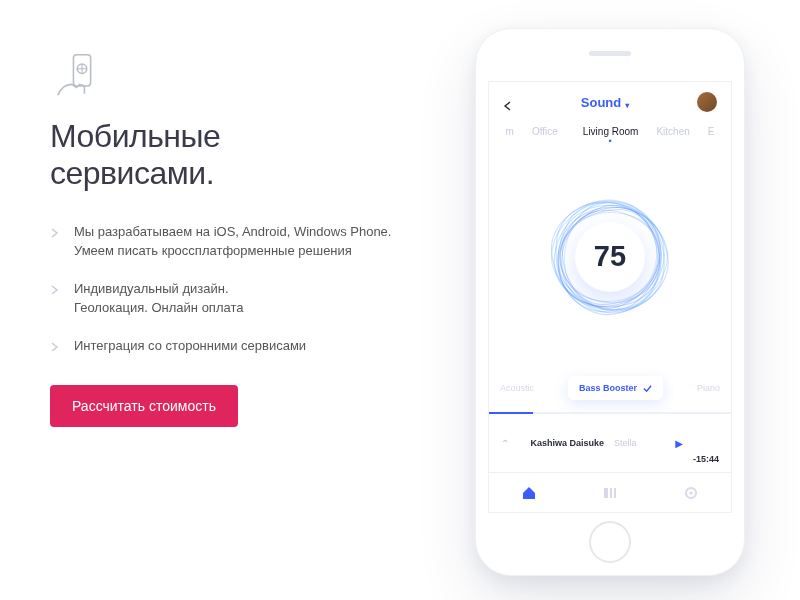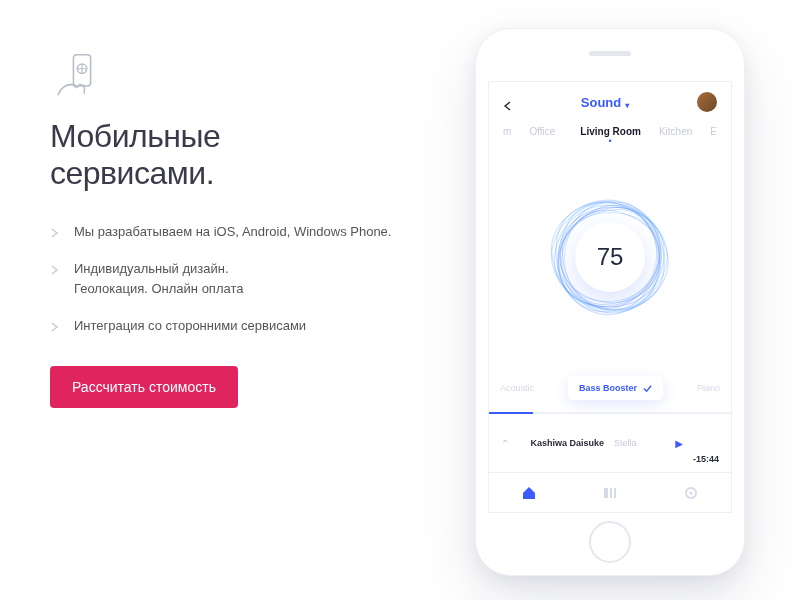--- a/index.html
+++ b/index.html
@@ -94,41 +94,41 @@
   }
   .header-title .dd { font-size: 8px; }
   .avatar {
     width: 20px; height: 20px; border-radius: 50%;
     background: linear-gradient(135deg,#a86b3a,#6b4a2a);
   }
   .rooms {
     display: flex; justify-content: center; gap: 18px;
     font-size: 10px; color: #c7cbdb; padding: 4px 0 2px;
   }
-  .rooms .room.active { color: #1a1a2a; font-weight: 700; padding-left: 7px; }
+  .rooms .room.active { color: #1a1a2a; font-weight: 400; padding-left: 7px; }
   .rooms-dot { text-align: center; color: #3b5bff; font-size: 9px; line-height: 8px; margin-top: -2px; }
   .vis-wrap {
     flex: 1; display: flex; align-items: center; justify-content: center;
     position: relative;
   }
   .vis { position: relative; width: 160px; height: 160px; }
   .petal {
     position: absolute; top: 50%; left: 50%;
     width: 100px; height: 100px;
     margin: -50px 0 0 -50px;
     border: 1px solid rgba(56,102,255,0.25);
     border-radius: 58% 42% 60% 40% / 50% 55% 45% 50%;
   }
   .center-disc {
     position: absolute; top: 50%; left: 50%;
     width: 70px; height: 70px; margin: -35px 0 0 -35px;
     background: #fff; border-radius: 50%;
     box-shadow: 0 8px 22px rgba(56,102,255,0.18);
     display: flex; align-items: center; justify-content: center;
-    font-size: 24px; font-weight: 400; color: #242a3f;
+    font-size: 29px; font-weight: 700; color: #242a3f;
   }
   .presets {
     display: flex; justify-content: space-between; gap: 10px;
     padding: 8px 0 12px;
   }
   .preset {
     font-size: 9px; padding: 7px 11px;
     border-radius: 5px; color: #d5d9e8;
     background: #fff;
   }
@@ -177,20 +177,21 @@
   <h1 class="title">
     <span>Мобильные</span><br>
     <span>сервисами.</span>
   </h1>
   <ul class="features">
     <li>
       <span class="chev"><svg viewBox="0 0 10 10">
             <path d="M2 1 L7 5 L2 9" fill="none" stroke="#c7cbdb" stroke-width="1.5"></path>
           </svg></span>
       <span>Мы разрабатываем на iOS, Android, Windows Phone.</span><br>
+      <span>Умеем писать кроссплатформенные решения</span>
     </li>
     <li>
       <span class="chev"><svg viewBox="0 0 10 10">
             <path d="M2 1 L7 5 L2 9" fill="none" stroke="#c7cbdb" stroke-width="1.5"></path>
           </svg></span>
       <span>Индивидуальный дизайн.</span><br>
       <span>Геолокация. Онлайн оплата</span>
     </li>
     <li>
       <span class="chev"><svg viewBox="0 0 10 10">

